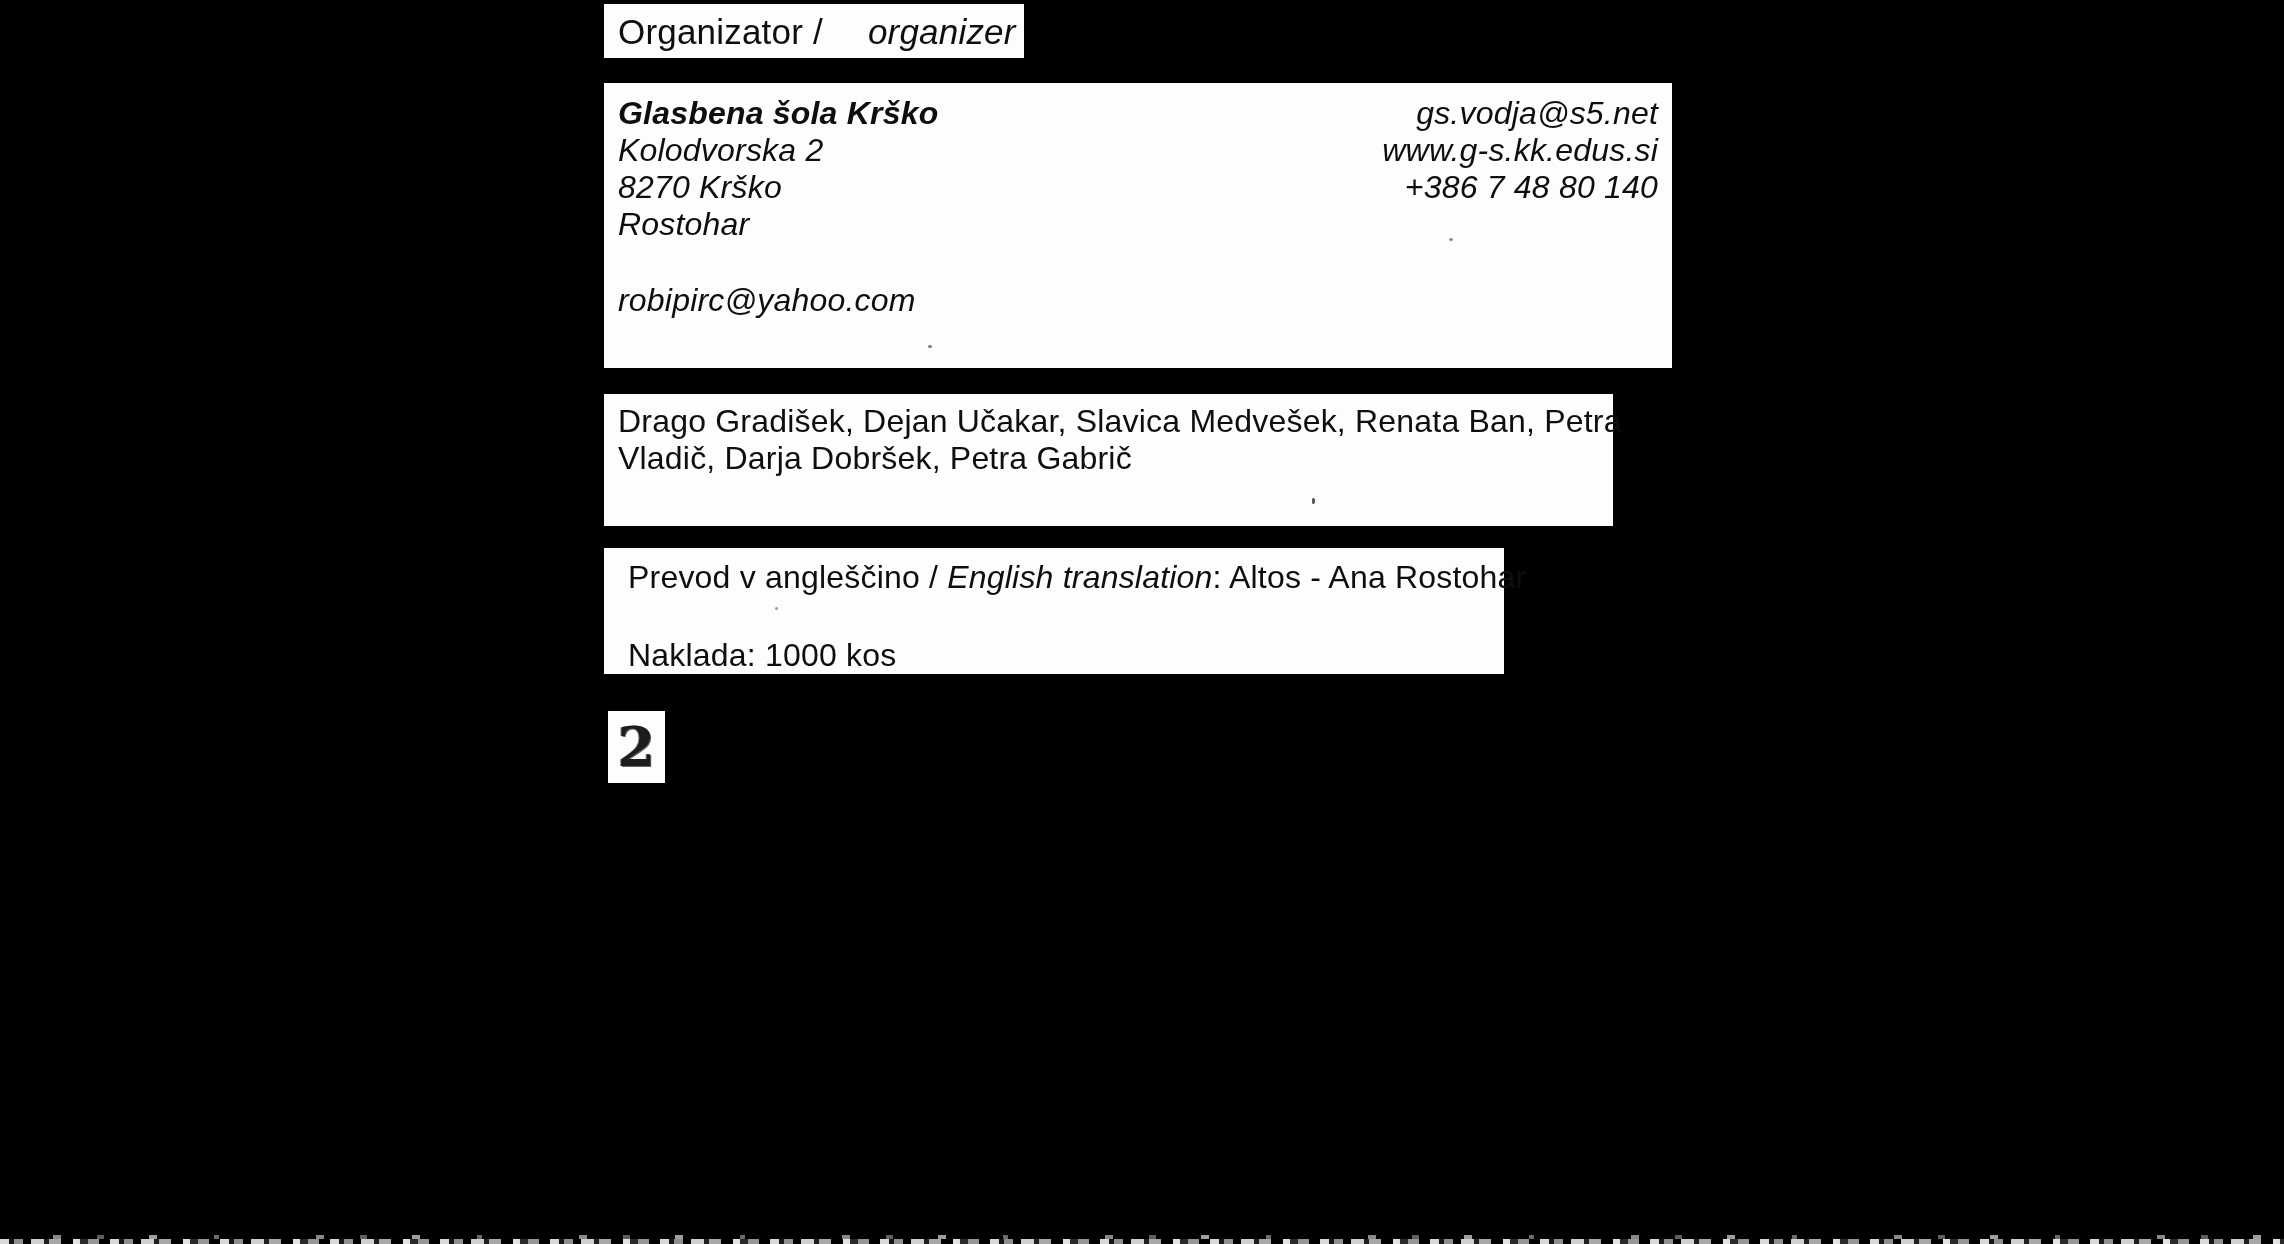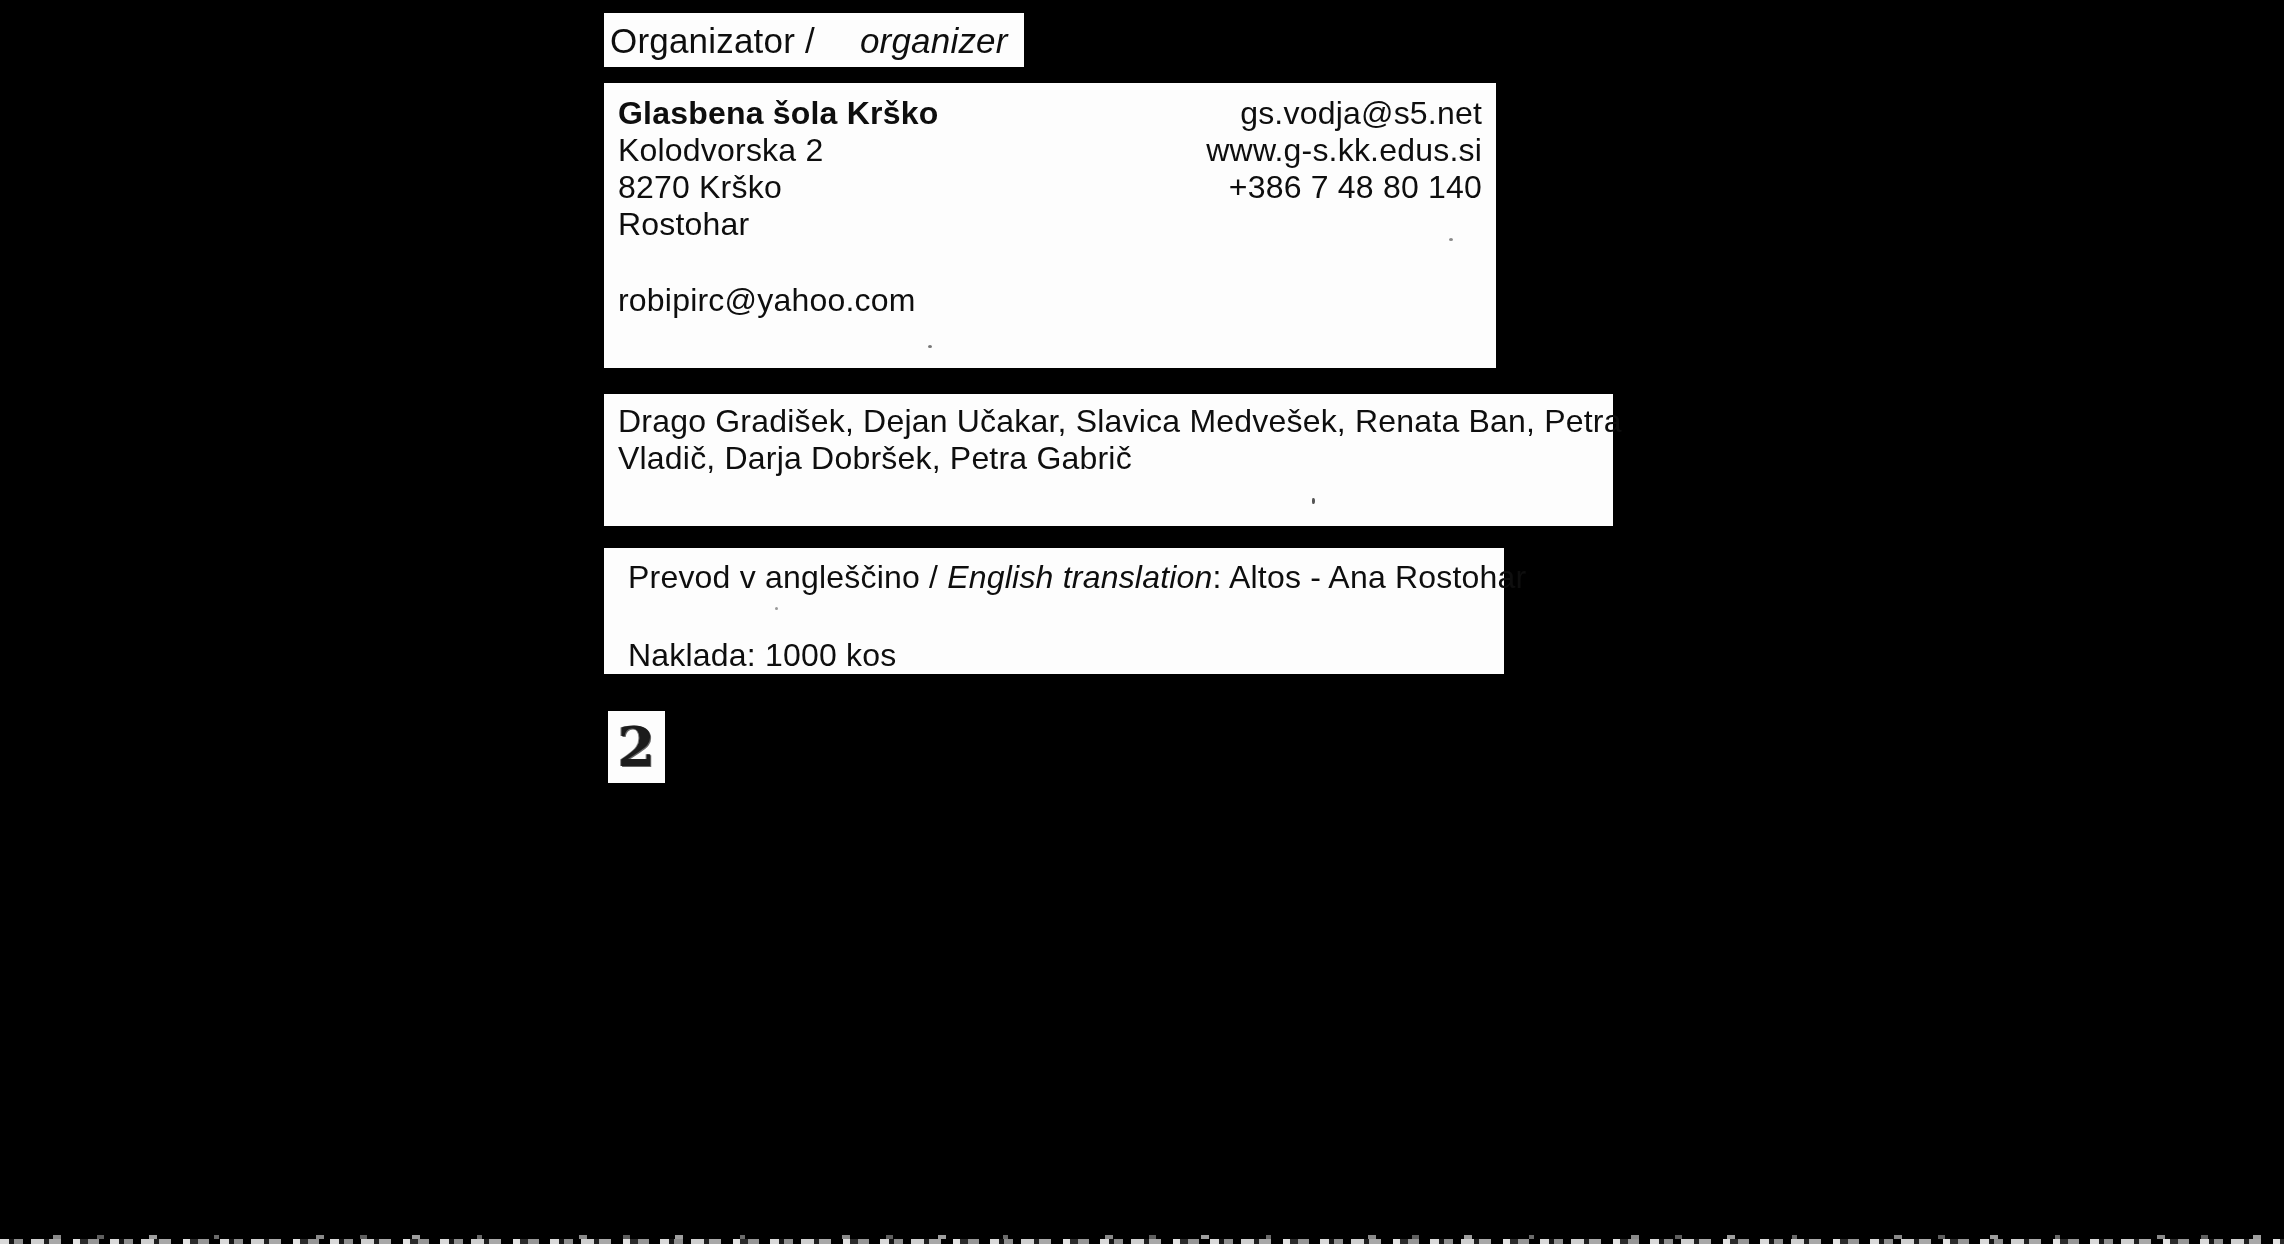--- a/index.html
+++ b/index.html
@@ -23,32 +23,33 @@
     position: absolute;
     background: #fdfdfd;
     color: #0e0e0e;
     font-size: 32px;
     line-height: 37px;
     letter-spacing: 0.2px;
   }
 
   
   .title-box {
-    left: 604px; top: 13px; width: 420px; height: 54px;
+    left: 604px; top: 4px; width: 420px; height: 54px;
     display: flex; align-items: center;
-    padding-left: 6px;
+    padding-left: 14px;
     font-size: 35px;
     white-space: nowrap;
   }
   .title-box .it { font-style: italic; margin-left: 45px; }
 
   
   .organizer-box {
-    left: 604px; top: 83px; width: 892px; height: 285px;
+    left: 604px; top: 83px; width: 1068px; height: 285px;
     padding: 12px 14px 0 14px;
+    font-style: italic;
   }
   .org-columns { display: flex; justify-content: space-between; }
   .org-left .bold { font-weight: bold; }
   .org-right { text-align: right; }
   .director-block { margin-top: 39px; white-space: nowrap; }
 
   
   .committee-box {
     left: 604px; top: 394px; width: 1009px; height: 132px;
     padding: 9px 14px 0 14px;

